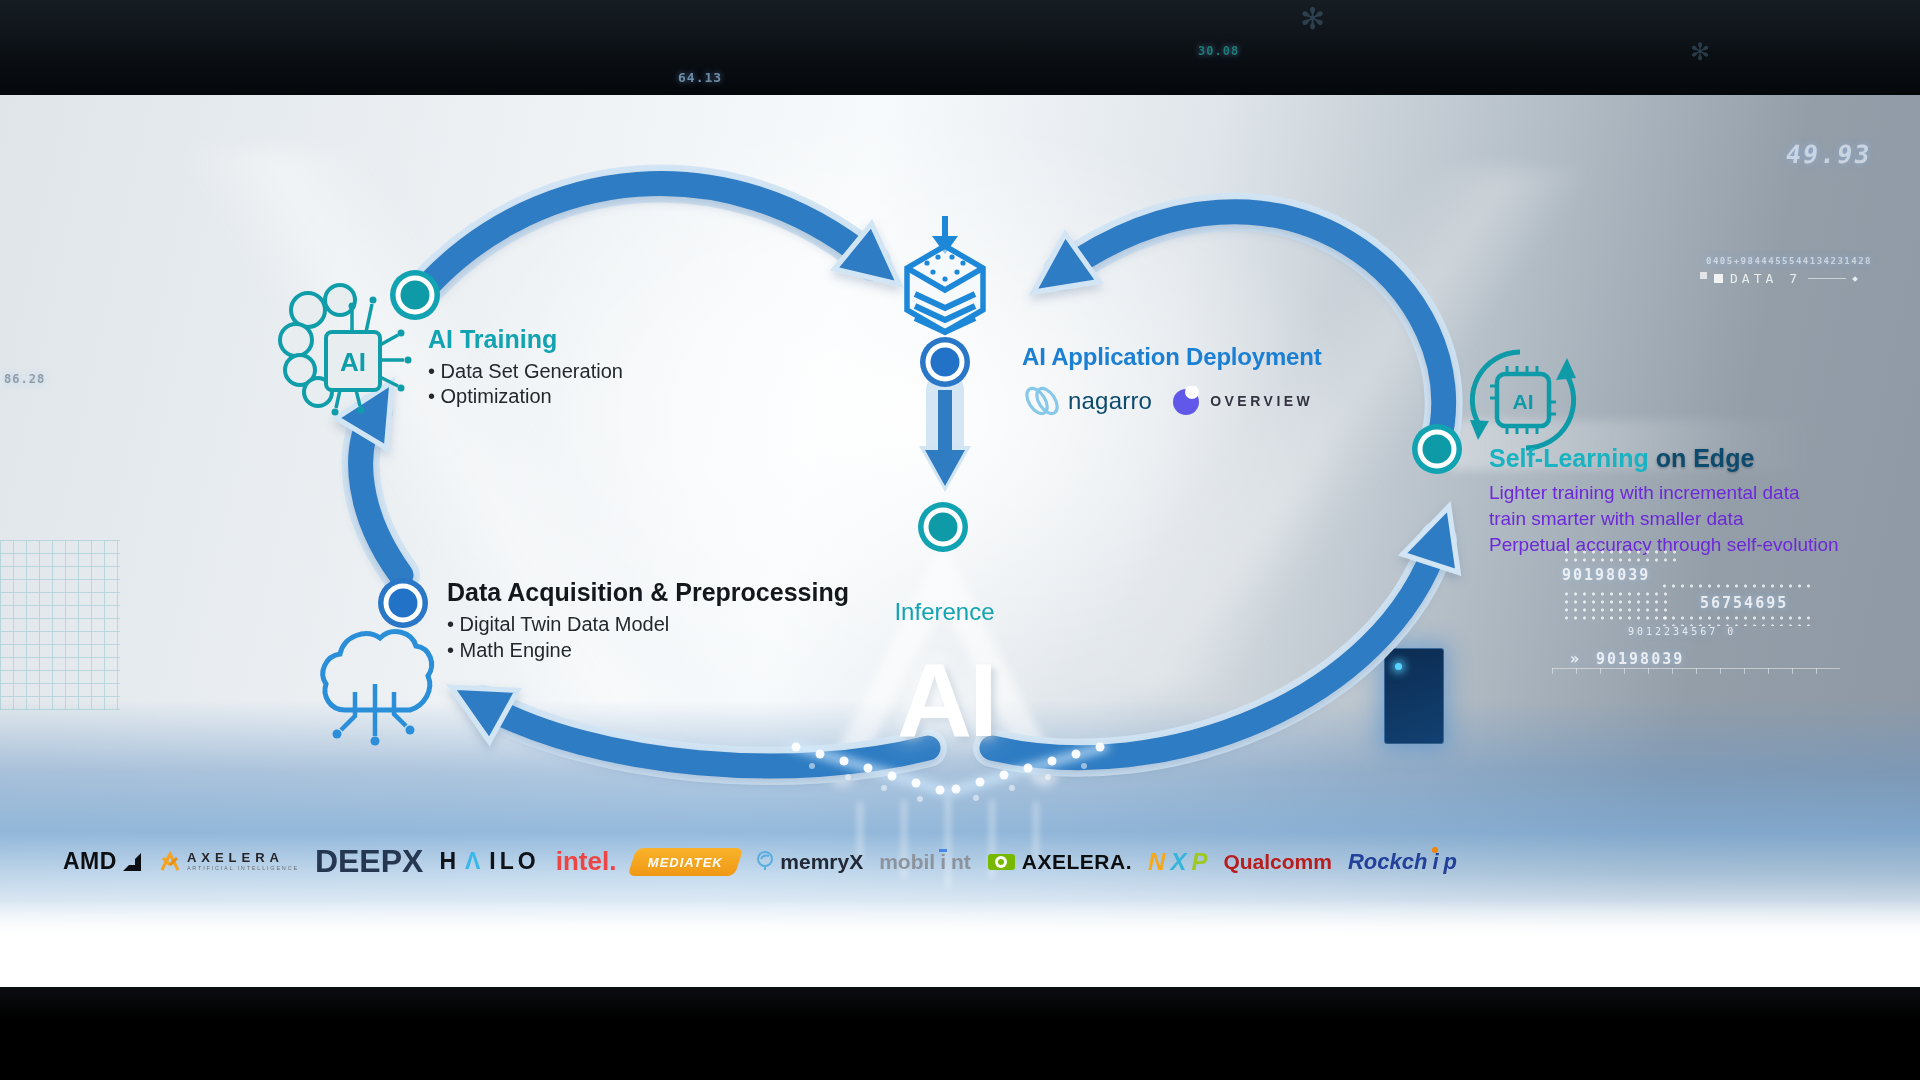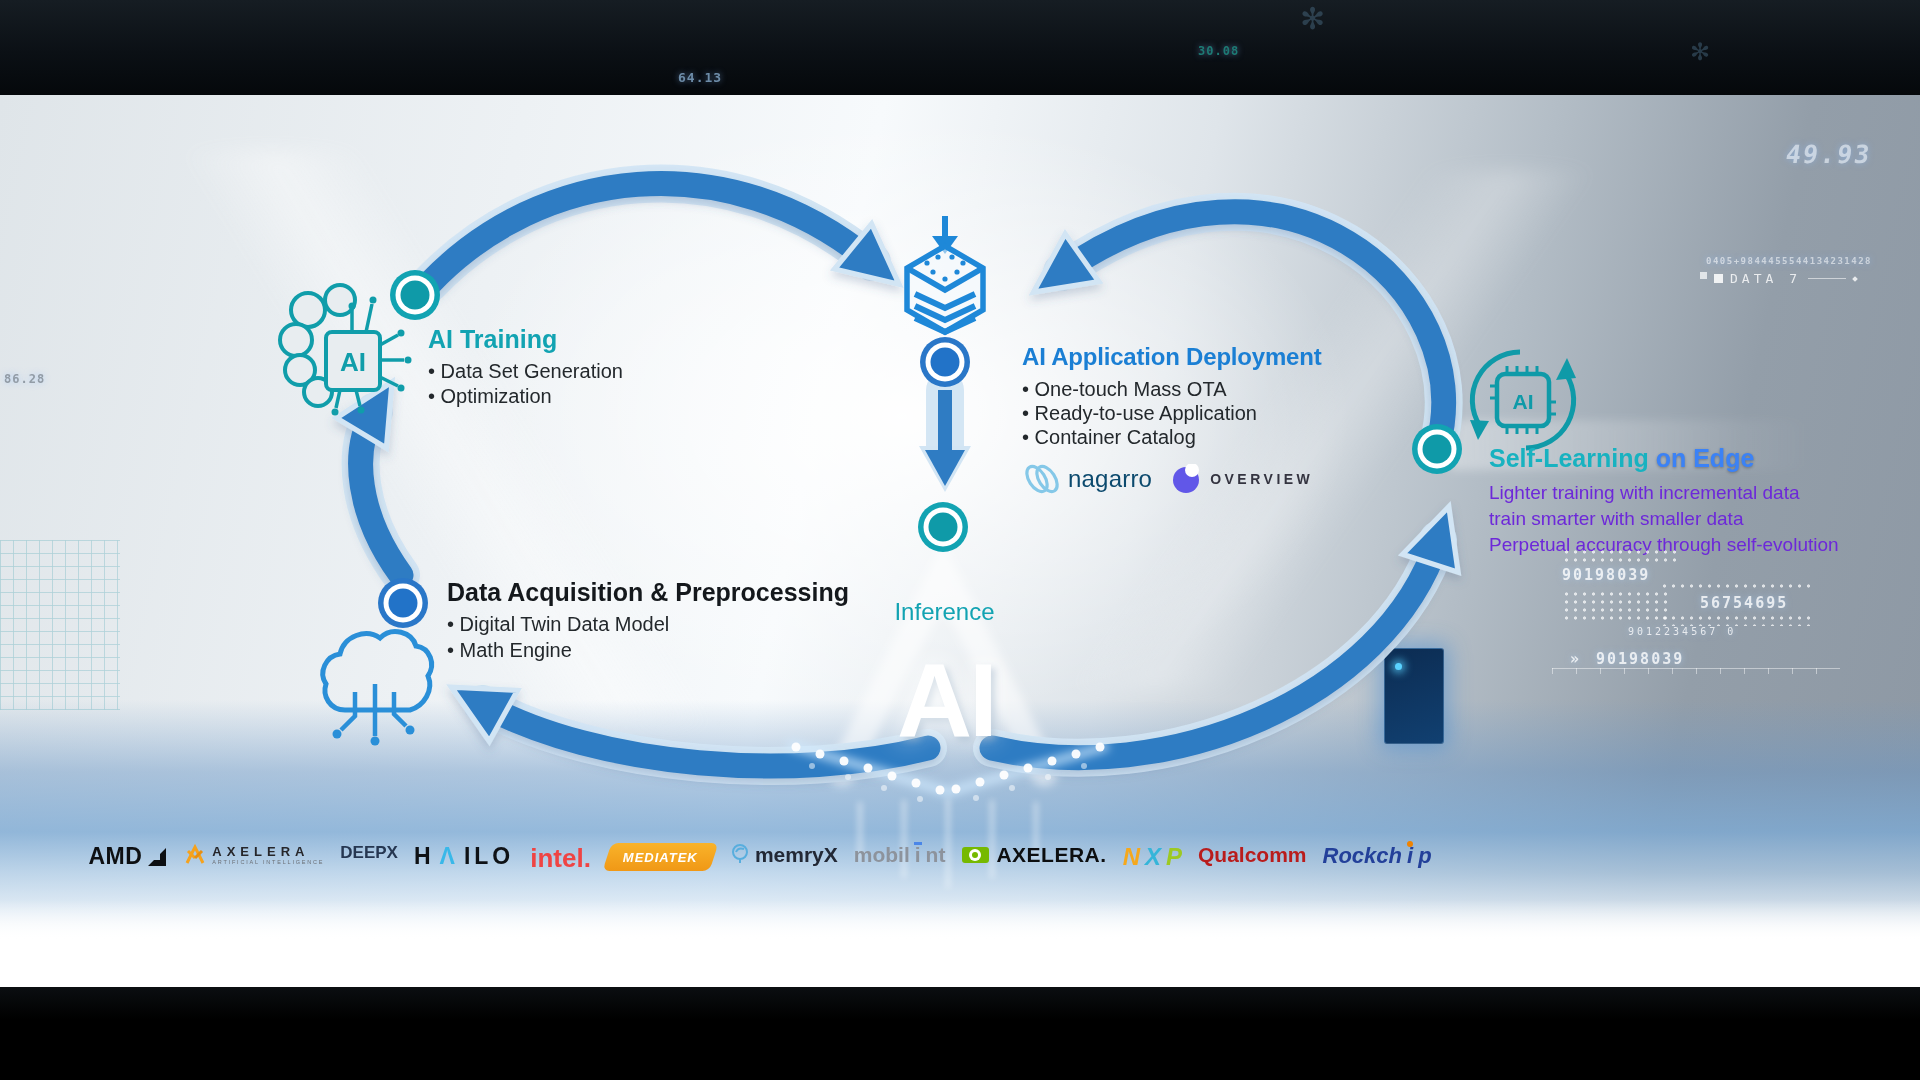--- a/index.html
+++ b/index.html
@@ -63,21 +63,21 @@
   #deployment h3{font-size:24px;font-weight:bold;color:#1b7fd4;letter-spacing:-.2px;margin-bottom:6px;}
   #deployment li{line-height:24px;}
   .partner-inline{display:flex;align-items:center;gap:20px;margin-top:13px;}
   .nagarro-wrap{display:flex;align-items:center;gap:6px;}
   .nagarro-text{font-size:24px;font-weight:400;color:#0c4a6e;letter-spacing:.2px;}
   .overview-wrap{display:flex;align-items:center;gap:8px;}
   .overview-text{font-size:14px;font-weight:700;color:#343440;letter-spacing:3.5px;}
   #self-learning{left:1489px;top:444px;width:410px;}
   #self-learning h3{font-size:25px;font-weight:bold;}
   #self-learning .accent{color:#18b2c0;margin-top:24px;}
-  #self-learning .rest{color:#3b82f6;text-shadow:0 1px 3px rgba(0,0,0,.3);}
+  #self-learning .rest{color:#0c4a6e;text-shadow:0 1px 3px rgba(0,0,0,.3);}
   #self-learning p{margin:0;font-size:19px;color:#6d28d9;line-height:26px;}
   #self-learning p:first-of-type{margin-top:7px;}
   #inference-label{left:872px;top:598px;width:145px;text-align:center;
     font-size:24px;font-weight:normal;color:#12a3b2;}
   #big-ai{left:860px;top:648px;width:172px;text-align:center;font-size:104px;font-weight:bold;
     color:#fff;line-height:1;letter-spacing:-3px;
     text-shadow:0 0 26px rgba(255,255,255,.95),4px 4px 6px rgba(140,165,190,.55);}
   #num-left-edge{left:4px;top:372px;font-size:12px;color:#929ca6;z-index:3;}
   #hud-bignum{left:1786px;top:140px;font-size:25px;letter-spacing:2px;color:rgba(240,245,250,.6);
     transform:skewX(-8deg);z-index:3;}
@@ -93,27 +93,27 @@
   #readout .n{position:absolute;font-weight:bold;letter-spacing:2px;font-size:15px;
     text-shadow:0 0 6px rgba(170,210,255,.55);}
   .dotgrid{position:absolute;background-image:radial-gradient(circle,rgba(255,255,255,.7) 1.3px,transparent 1.9px);
     background-size:9px 8px;}
   #readout .ruler{position:absolute;left:0;top:120px;width:288px;height:5px;
     border-top:1px solid rgba(255,255,255,.45);
     background:repeating-linear-gradient(90deg,rgba(255,255,255,.45) 0 1px,transparent 1px 24px);}
 
   
   #partners{left:0;top:843px;width:1520px;z-index:3;display:flex;justify-content:center;
-    align-items:flex-start;gap:16px;}
+    align-items:center;gap:16px;}
   .logo{display:flex;align-items:center;gap:5px;white-space:nowrap;}
   .amd-text{font-size:23px;font-weight:800;color:#0d0f12;letter-spacing:.5px;}
   .ax-col{display:flex;flex-direction:column;line-height:1;}
   .ax-text{font-size:13px;font-weight:600;letter-spacing:5px;color:#26262a;}
   .ax-sub{font-size:5.5px;letter-spacing:1.8px;color:#6b6f76;margin-top:2px;}
-  .deepx-text{font-size:17px;font-weight:800;color:#263751;}
+  .deepx-text{font-size:32px;font-weight:800;color:#263751;}
   .hailo{font-size:23px;font-weight:700;letter-spacing:4px;color:#0f1216;}
   .hailo .lam{color:#39b8e9;}
   .intel-text{font-size:26px;font-weight:600;color:#ef4444;}
   .mtk{display:inline-block;transform:skewX(-18deg);background:linear-gradient(180deg,#f9b32a,#f09816);
     border-radius:7px;padding:5px 16px;}
   .mtk span{display:inline-block;transform:skewX(18deg);color:#fff;font-size:13px;font-weight:800;
     font-style:italic;letter-spacing:1px;}
   .memryx-text{font-size:21px;font-weight:700;color:#222835;}
   .mobilint{font-size:21px;font-weight:600;color:#8d939c;}
   .mobilint .mi{position:relative;}
@@ -346,25 +346,20 @@
   <div class="abs tblock" id="ai-training">
     <h3>AI Training</h3>
     <ul>
       <li>Data Set Generation</li>
       <li>Optimization</li>
     </ul>
   </div>
 
   <div class="abs tblock" id="deployment">
     <h3>AI Application Deployment</h3>
-    <ul>
-      <li>One-touch Mass OTA</li>
-      <li>Ready-to-use Application</li>
-      <li>Container Catalog</li>
-    </ul>
     <div class="partner-inline">
       <div class="nagarro-wrap">
         <svg width="40" height="34" viewBox="0 0 40 34">
           <ellipse cx="15" cy="17" rx="8" ry="14" fill="none" stroke="#85c8e8" stroke-width="3.2" transform="rotate(-33 15 17)"></ellipse>
           <ellipse cx="25" cy="17" rx="8" ry="14" fill="none" stroke="#85c8e8" stroke-width="3.2" transform="rotate(-33 25 17)"></ellipse>
         </svg>
         <span class="nagarro-text">nagarro</span>
       </div>
       <div class="overview-wrap">
         <svg width="30" height="30" viewBox="0 0 30 30">

